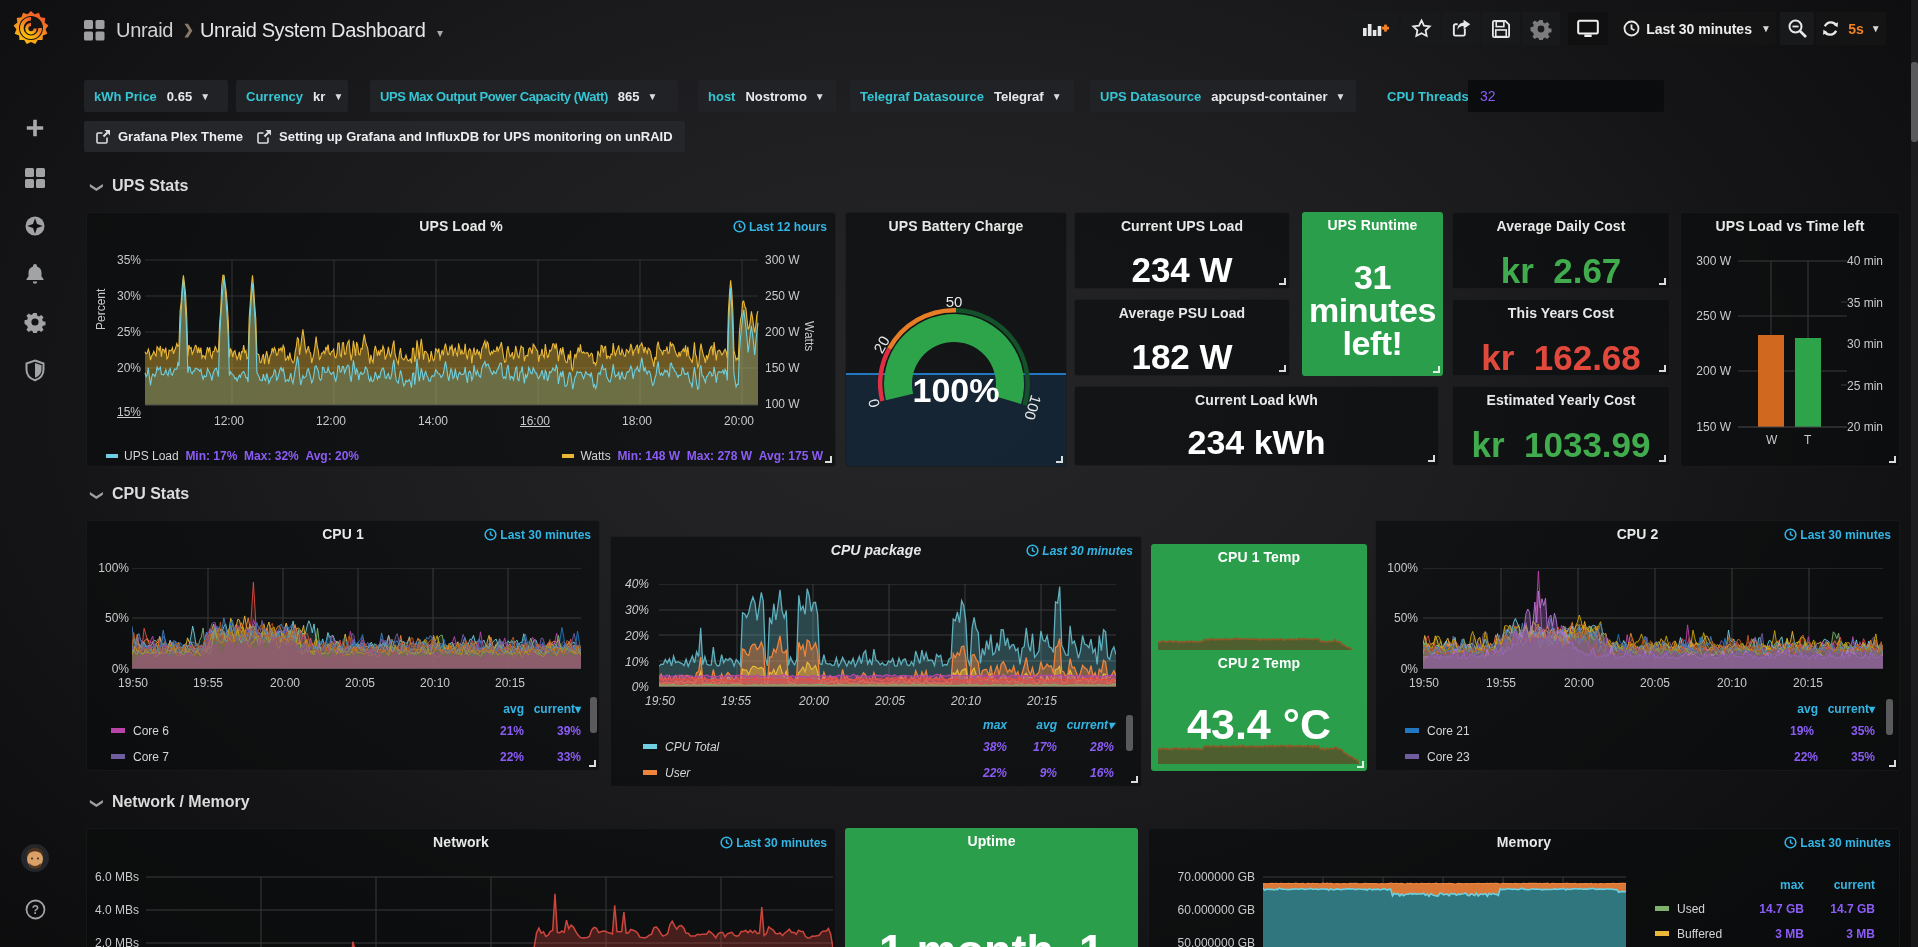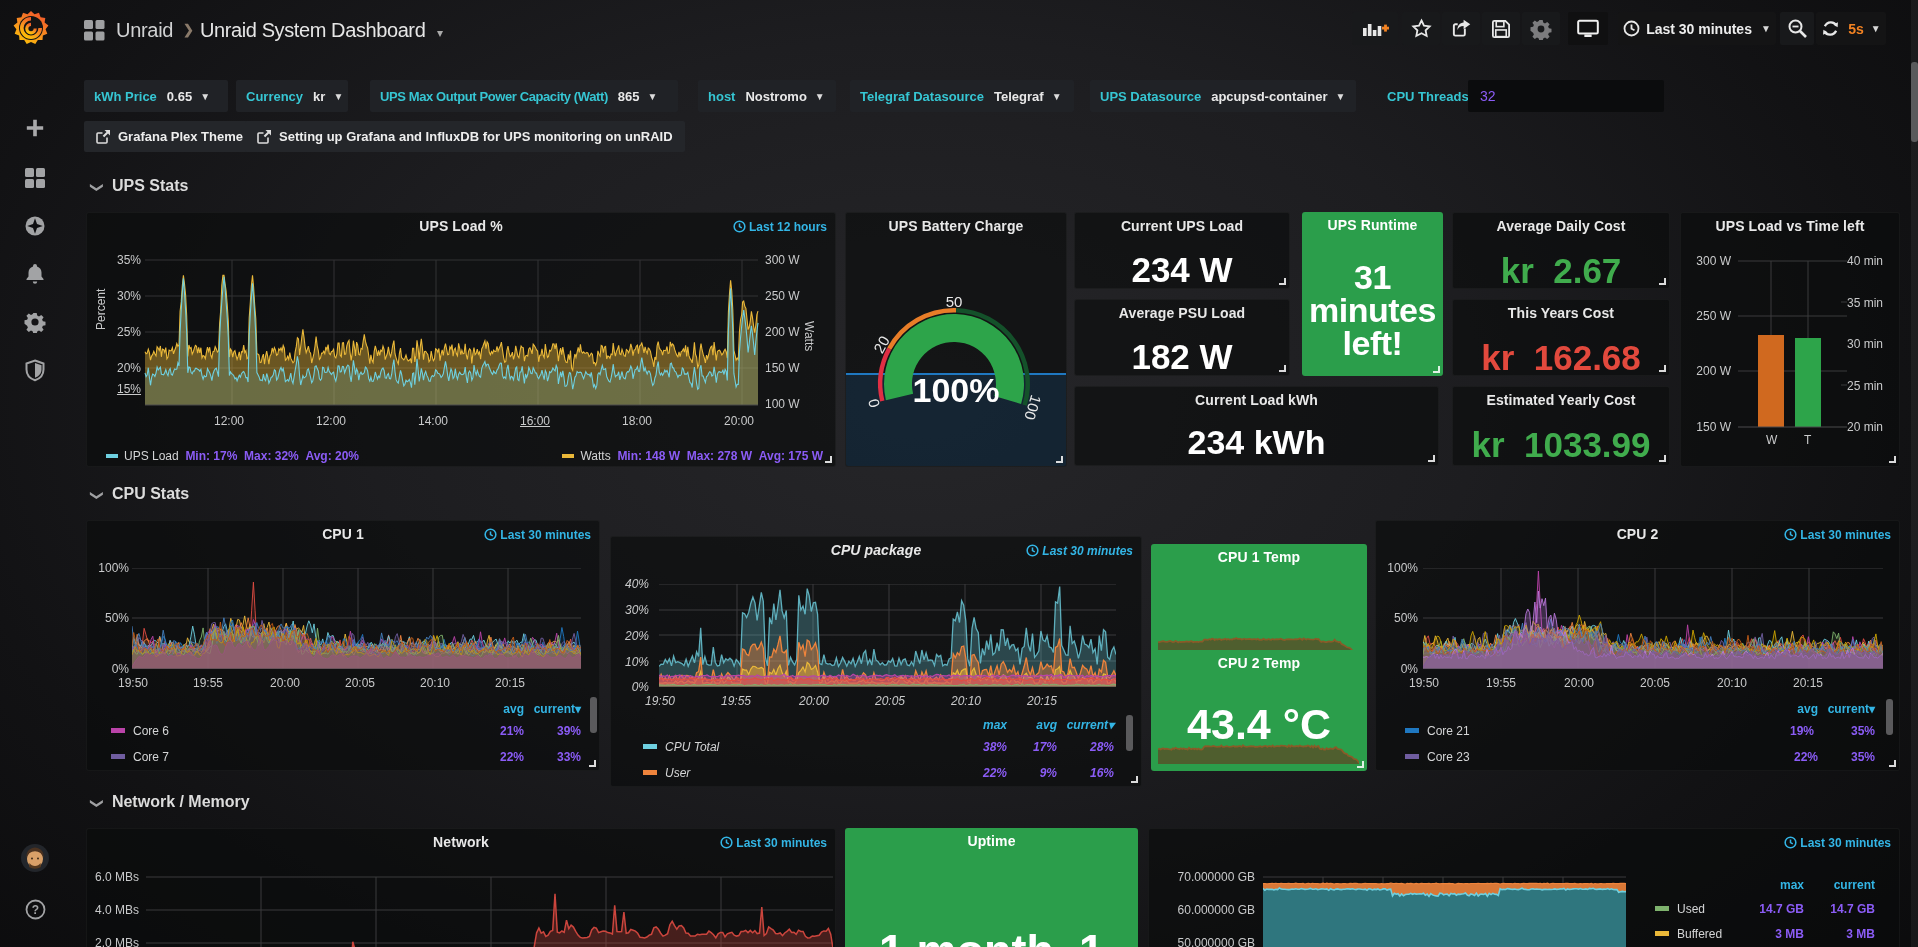--- a/index.html
+++ b/index.html
@@ -248,21 +248,21 @@
   <div class="tr-label"><svg width="13" height="13" viewBox="0 0 17 17">
         <circle cx="8.5" cy="8.5" r="7" fill="none" stroke="#33b5e5" stroke-width="2"></circle>
         <path d="M8.5 4.5 v4.2 l3 1.6" fill="none" stroke="#33b5e5" stroke-width="2"></path>
       </svg>Last 12 hours</div>
   <div class="axis" style="left:14px;top:110px;transform:rotate(-90deg);transform-origin:left;color:#c9cacb;">Percent</div>
   <div class="axis" style="left:729px;top:108px;transform:rotate(90deg);transform-origin:left top;color:#c9cacb;">Watts</div>
   <div class="axis axis-r" style="left:18px;top:40px;width:36px;">35%</div>
   <div class="axis axis-r" style="left:18px;top:76px;width:36px;">30%</div>
   <div class="axis axis-r" style="left:18px;top:112px;width:36px;">25%</div>
   <div class="axis axis-r" style="left:18px;top:148px;width:36px;">20%</div>
-  <div class="axis axis-r" style="left:18px;top:169px;width:36px;text-decoration:underline;">15%</div>
+  <div class="axis axis-r" style="left:18px;top:192px;width:36px;text-decoration:underline;">15%</div>
   <div class="axis" style="left:678px;top:40px;">300 W</div>
   <div class="axis" style="left:678px;top:76px;">250 W</div>
   <div class="axis" style="left:678px;top:112px;">200 W</div>
   <div class="axis" style="left:678px;top:148px;">150 W</div>
   <div class="axis" style="left:678px;top:184px;">100 W</div>
   <div class="axis" style="left:127px;top:201px;">12:00</div>
   <div class="axis" style="left:229px;top:201px;">12:00</div>
   <div class="axis" style="left:331px;top:201px;">14:00</div>
   <div class="axis" style="left:433px;top:201px;text-decoration:underline;">16:00</div>
   <div class="axis" style="left:535px;top:201px;">18:00</div>
@@ -609,20 +609,21 @@
       <polyline points="0.0,145.0 2.3,144.2 4.6,144.4 6.9,144.4 9.2,143.7 11.5,144.0 13.8,144.5 16.1,143.9 18.4,144.9 20.7,144.2 23.0,145.0 25.3,144.6 27.6,143.4 29.9,144.9 32.2,144.3 34.5,143.5 36.8,144.3 39.1,144.2 41.4,145.0 43.7,144.5 46.0,144.5 48.3,144.7 50.5,144.6 52.8,144.9 55.1,144.5 57.4,144.5 59.7,144.8 62.0,144.4 64.3,144.4 66.6,143.7 68.9,144.3 71.2,144.5 73.5,144.6 75.8,143.9 78.1,144.9 80.4,144.8 82.7,144.9 85.0,144.6 87.3,144.9 89.6,143.5 91.9,144.7 94.2,144.5 96.5,144.2 98.8,144.9 101.1,144.5 103.4,144.5 105.7,144.7 108.0,143.4 110.3,144.7 112.6,144.6 114.9,144.7 117.2,144.7 119.5,144.2 121.8,144.6 124.1,144.0 126.4,143.7 128.7,144.1 131.0,144.1 133.3,144.1 135.6,143.2 137.9,144.9 140.2,145.0 142.5,144.5 144.8,144.3 147.1,143.7 149.3,144.3 151.6,144.7 153.9,144.6 156.2,143.7 158.5,143.5 160.8,144.8 163.1,144.9 165.4,145.0 167.7,144.5 170.0,144.0 172.3,144.8 174.6,144.5 176.9,144.1 179.2,144.0 181.5,144.8 183.8,144.5 186.1,144.4 188.4,144.5 190.7,144.4 193.0,144.3 195.3,143.6 197.6,144.4 199.9,144.6 202.2,144.5 204.5,143.8 206.8,112.7 209.1,121.0 211.4,144.8 213.7,144.8 216.0,144.4 218.3,143.8 220.6,144.2 222.9,145.0 225.2,144.4 227.5,144.8 229.8,143.2 232.1,144.5 234.4,144.9 236.7,144.4 239.0,144.7 241.3,144.9 243.6,145.0 245.8,144.2 248.1,145.0 250.4,144.8 252.7,144.6 255.0,143.3 257.3,144.7 259.6,144.6 261.9,143.7 264.2,143.9 266.5,144.5 268.8,143.9 271.1,145.0 273.4,144.2 275.7,144.3 278.0,144.4 280.3,144.3 282.6,143.8 284.9,144.6 287.2,144.9 289.5,142.9 291.8,144.5 294.1,144.6 296.4,144.9 298.7,143.6 301.0,144.3 303.3,143.7 305.6,144.9 307.9,144.5 310.2,144.0 312.5,144.5 314.8,144.5 317.1,144.8 319.4,144.7 321.7,144.8 324.0,144.7 326.3,144.5 328.6,144.5 330.9,143.3 333.2,144.0 335.5,144.8 337.8,144.9 340.1,144.1 342.4,144.7 344.6,144.1 346.9,144.6 349.2,144.8 351.5,144.3 353.8,144.7 356.1,144.1 358.4,144.8 360.7,143.9 363.0,144.1 365.3,145.0 367.6,144.7 369.9,144.3 372.2,144.2 374.5,144.9 376.8,144.8 379.1,144.8 381.4,143.8 383.7,144.8 386.0,144.7 388.3,117.3 390.6,103.8 392.9,99.1 395.2,104.1 397.5,102.8 399.8,107.4 402.1,106.2 404.4,102.4 406.7,101.5 409.0,64.8 411.3,103.1 413.6,103.8 415.9,102.0 418.2,103.4 420.5,91.2 422.8,99.6 425.1,96.1 427.4,98.1 429.7,102.4 432.0,106.1 434.3,108.4 436.6,109.0 438.9,108.7 441.2,108.4 443.4,107.4 445.7,100.9 448.0,98.4 450.3,99.2 452.6,103.6 454.9,102.8 457.2,102.1 459.5,102.3 461.8,103.6 464.1,103.9 466.4,105.0 468.7,76.3 471.0,102.5 473.3,102.7 475.6,102.5 477.9,83.0 480.2,104.3 482.5,103.8 484.8,100.5 487.1,101.2 489.4,102.1 491.7,104.3 494.0,108.3 496.3,108.6 498.6,109.0 500.9,108.0 503.2,106.1 505.5,105.3 507.8,98.9 510.1,97.9 512.4,100.3 514.7,104.2 517.0,107.1 519.3,106.2 521.6,104.7 523.9,95.7 526.2,92.3 528.5,96.7 530.8,100.1 533.1,96.9 535.4,96.5 537.7,98.9 539.9,104.0 542.2,104.3 544.5,107.0 546.8,107.0 549.1,107.1 551.4,105.2 553.7,105.7 556.0,105.3 558.3,105.2 560.6,105.3 562.9,102.1 565.2,103.7 567.5,105.8 569.8,108.8 572.1,104.8 574.4,103.4 576.7,103.5 579.0,107.8 581.3,104.8 583.6,104.0 585.9,103.3 588.2,106.2 590.5,107.1 592.8,106.6 595.1,102.6 597.4,102.5 599.7,101.4 602.0,103.6 604.3,101.4 606.6,103.8 608.9,101.6 611.2,104.6 613.5,104.1 615.8,78.0 618.1,106.5 620.4,104.6 622.7,98.0 625.0,99.6 627.3,101.1 629.6,104.5 631.9,104.8 634.2,104.0 636.5,106.7 638.7,104.0 641.0,102.4 643.3,100.2 645.6,103.4 647.9,103.2 650.2,105.4 652.5,101.2 654.8,102.5 657.1,102.5 659.4,107.3 661.7,108.9 664.0,108.7 666.3,107.0 668.6,107.3 670.9,106.8 673.2,106.3 675.5,103.1 677.8,101.9 680.1,102.2 682.4,99.5 684.7,105.1 687.0,119.5" fill="none" stroke="#cb453d" stroke-opacity="1.0" stroke-width="1.5"></polyline>
   </svg>
 </div>
 
 <div class="panel green-panel" style="left:845px;top:828px;width:293px;height:119px;border-radius:3px 3px 0 0;overflow:hidden;">
   <div class="panel-title">Uptime</div>
   <div class="statval" style="top:97px;font-size:45px;">1 month, 1</div>
 </div>
 
 <div class="panel" style="left:1148px;top:828px;width:752px;height:119px;border-bottom:none;border-radius:3px 3px 0 0;overflow:hidden;">
+  <div class="panel-title">Memory</div>
   <div class="tr-label"><svg width="13" height="13" viewBox="0 0 17 17">
         <circle cx="8.5" cy="8.5" r="7" fill="none" stroke="#33b5e5" stroke-width="2"></circle>
         <path d="M8.5 4.5 v4.2 l3 1.6" fill="none" stroke="#33b5e5" stroke-width="2"></path>
       </svg>Last 30 minutes</div>
   <div class="axis axis-r" style="left:8px;top:41px;width:98px;">70.000000 GB</div>
   <div class="axis axis-r" style="left:8px;top:74px;width:98px;">60.000000 GB</div>
   <div class="axis axis-r" style="left:8px;top:107px;width:98px;">50.000000 GB</div>
   <svg class="abs" style="left:114px;top:0px" width="363" height="119">
     <g stroke="#3a3a3c" stroke-width="1">
       <line x1="0" y1="48" x2="363" y2="48"></line>

